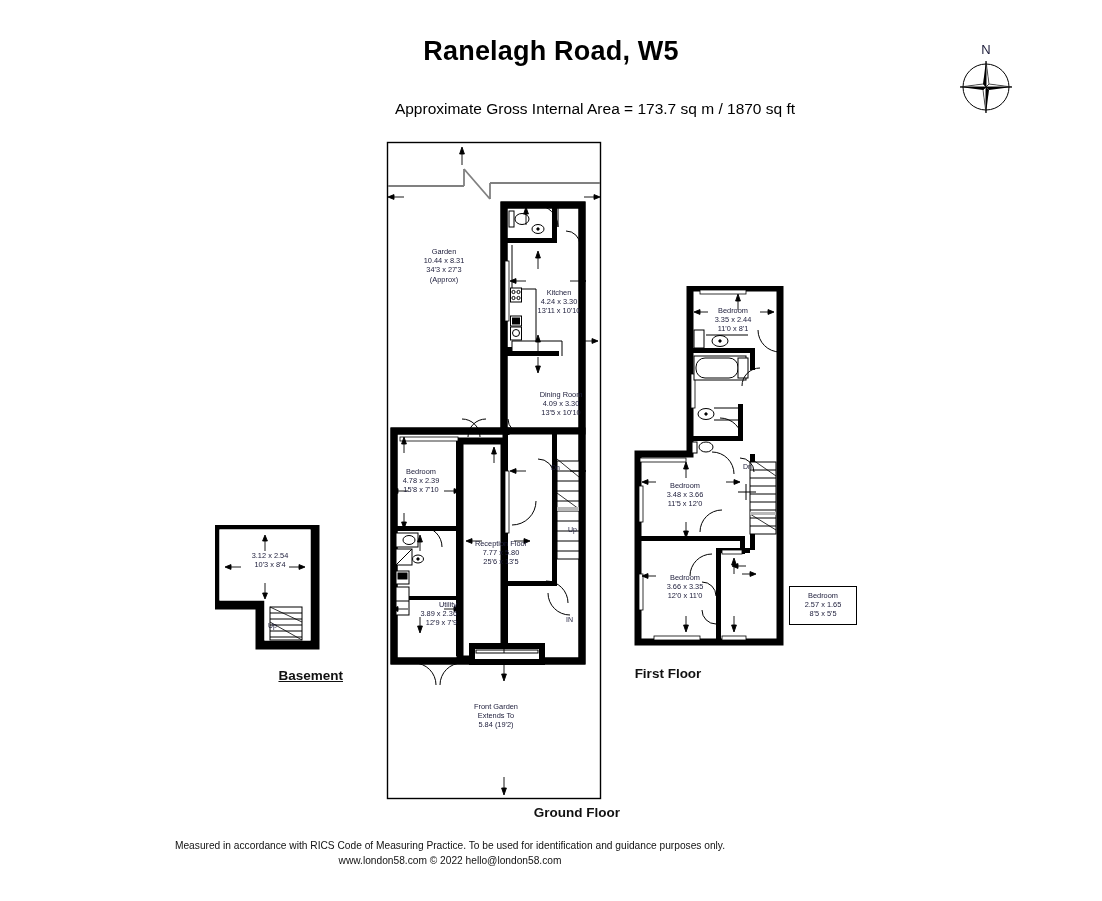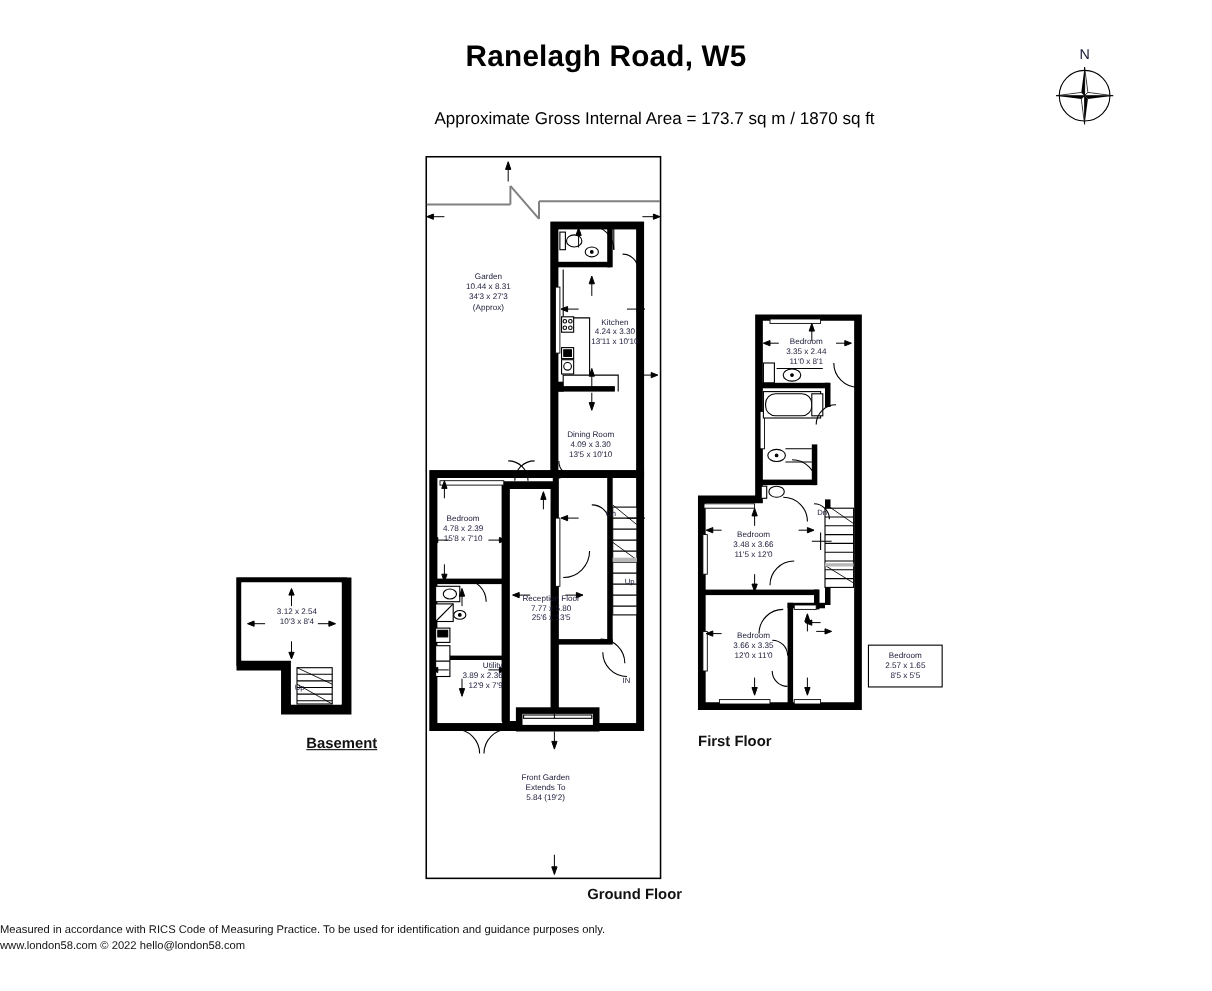--- a/index.html
+++ b/index.html
@@ -13,21 +13,21 @@
   #lbl-ground{left:300px;top:805px;width:320px;text-align:right;}
   #lbl-first{left:588px;top:666px;width:160px;text-align:center;}
   .roomlabel{font-size:7.4px;line-height:9.2px;color:#1a1a38;text-align:center;white-space:nowrap;}
   .roomlabel .nm{display:block;}
   .roomlabel .d1{display:block;}
   .roomlabel .d2{display:block;}
   .tinytxt{font-size:7px;color:#1a1a38;}
   .boxlabel{border:1px solid #000;background:#fff;padding:4px 7px 5px 7px;}
   #compass{left:955px;top:42px;width:62px;height:76px;}
   #compass .nchar{position:absolute;left:0;top:0;width:62px;text-align:center;font-size:13px;color:#1a1a38;}
-  #footer{left:0;top:838px;width:900px;text-align:left;font-size:10.2px;line-height:15px;color:#111;}
+  #footer{left:0;top:838px;width:900px;text-align:center;font-size:10.2px;line-height:15px;color:#111;}
   svg{display:block;}
 </style>
 </head>
 <body>
 
 <div class="abs" id="title">Ranelagh Road, W5</div>
 <div class="abs" id="subtitle">Approximate Gross Internal Area = 173.7 sq m / 1870 sq ft</div>
 
 <div class="abs" id="compass">
   <div class="nchar">N</div>
@@ -282,21 +282,21 @@
   <span class="nm">Garden</span>
   <span class="d1">10.44 x 8.31</span>
   <span class="d2">34'3 x 27'3</span>
   <span class="d2">(Approx)</span>
 </div>
 <div class="abs roomlabel" style="left:515px;top:288px;width:88px;">
   <span class="nm">Kitchen</span>
   <span class="d1">4.24 x 3.30</span>
   <span class="d2">13'11 x 10'10</span>
 </div>
-<div class="abs roomlabel" style="left:485px;top:390px;width:104px;">
+<div class="abs roomlabel" style="left:509px;top:390px;width:104px;">
   <span class="nm">Dining Room</span>
   <span class="d1">4.09 x 3.30</span>
   <span class="d2">13'5 x 10'10</span>
 </div>
 <div class="abs roomlabel" style="left:384px;top:467px;width:74px;">
   <span class="nm">Bedroom</span>
   <span class="d1">4.78 x 2.39</span>
   <span class="d2">15'8 x 7'10</span>
 </div>
 <div class="abs roomlabel" style="left:452px;top:539px;width:98px;">

